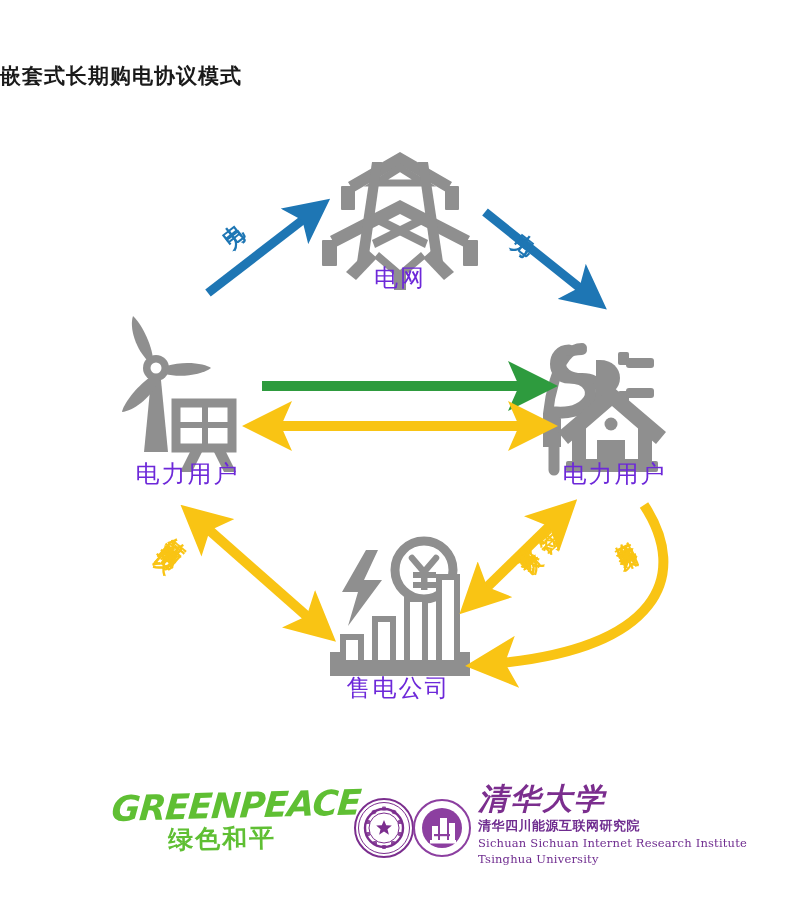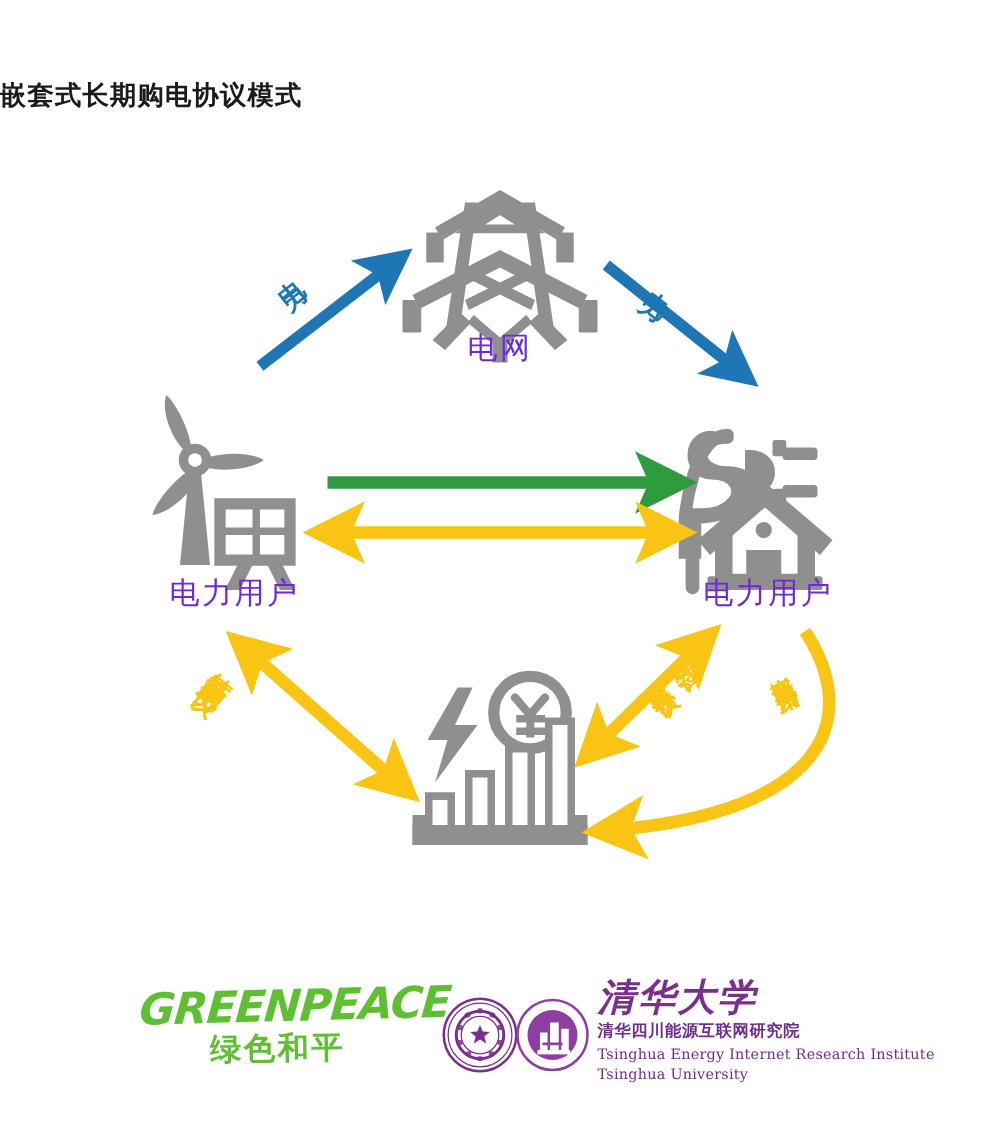--- a/index.html
+++ b/index.html
@@ -239,20 +239,21 @@
 
     <path d="M644,505 C690,575 660,650 490,664" fill="none" stroke="#F9C414" stroke-width="10" marker-end="url(#ah-yellow-c)"></path>
   </svg>
 
   <div class="node-label" style="left:340px;top:262px;width:120px;">电网</div>
 
   <div class="node-label" style="left:115px;top:458px;width:145px;">电力用户</div>
 
   <div class="node-label" style="left:542px;top:458px;width:145px;">电力用户</div>
 
+  <div class="node-label" style="left:326px;top:672px;width:145px;">售电公司</div>
 
   <div class="arrow-label lbl-blue" style="left:207px;top:222px;transform:rotate(-38deg);transform-origin:left top;writing-mode:vertical-rl;letter-spacing:4px;">电力</div>
 
   <div class="arrow-label lbl-blue" style="left:531px;top:216px;transform:rotate(38deg);transform-origin:left top;writing-mode:vertical-rl;letter-spacing:4px;">电力</div>
 
 
 
   <div class="arrow-label lbl-yellow" style="left:182px;top:520px;transform:rotate(41deg);transform-origin:left top;writing-mode:vertical-rl;letter-spacing:3px;">签订购电协议</div>
 
   <div class="arrow-label lbl-yellow" style="left:523px;top:532px;transform:rotate(-42deg);transform-origin:left top;writing-mode:vertical-rl;letter-spacing:2px;font-size:19px;">签订</div>
@@ -297,19 +298,19 @@
           <rect x="97" y="39" width="6" height="17"></rect>
           <rect x="82" y="50" width="16" height="2.2" fill="#8C3FA0"></rect>
         </g>
         <rect x="78" y="56" width="26" height="3.5" fill="#fff"></rect>
       </g>
     </svg>
 
     <div class="th-text">
       <div class="th-brand">清华大学</div>
       <div class="th-cn">清华四川能源互联网研究院</div>
-      <div class="th-en1">Tsinghua Energy Internet Research Institute</div>
+      <div class="th-en1">Sichuan Sichuan Internet Research Institute</div>
       <div class="th-en2">Tsinghua University</div>
     </div>
 
   </div>
 
 </div>
 
 </body></html>

